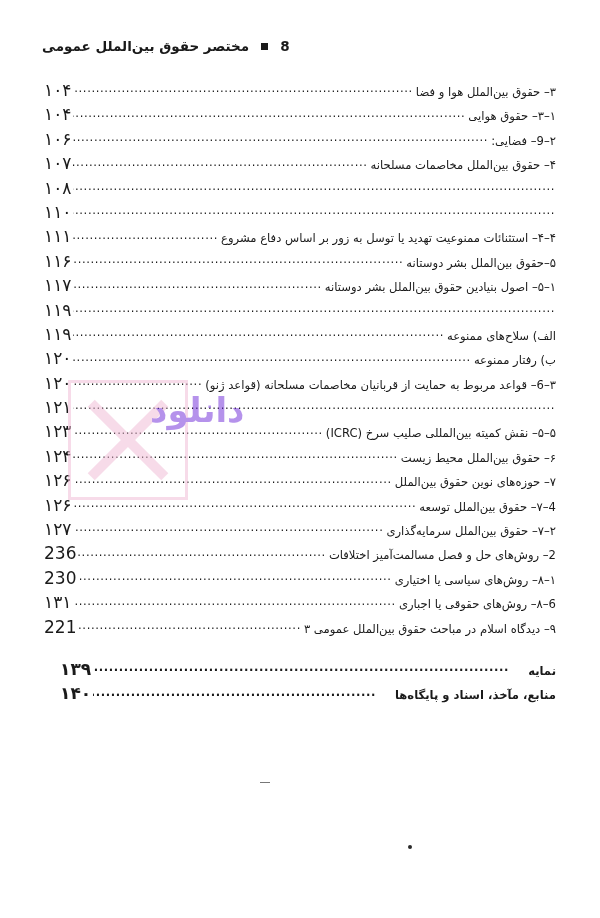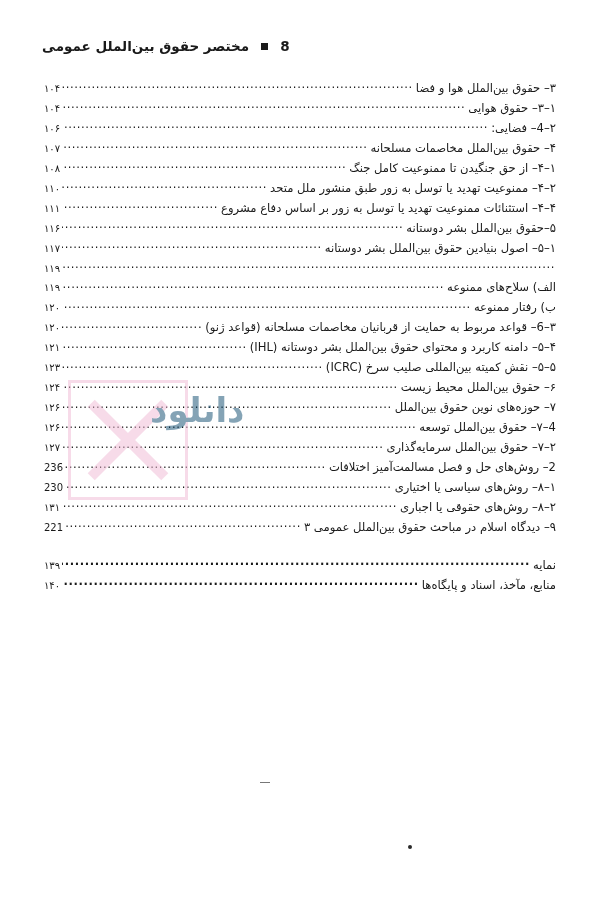--- a/index.html
+++ b/index.html
@@ -93,25 +93,26 @@
     bottom: 1px;
     letter-spacing: 0.6px;
     font-size: 11.6px;
     color: #1a1a1a;
     white-space: nowrap;
   }
   .toc-page {
     flex: 0 0 auto;
     order: 3;
     padding-right: 1px;
-    font-size: 10px;
+    font-size: 17px;
   }
   .toc-row.bold .toc-title,
   .toc-row.bold .toc-page {
-    font-weight: normal;
+    font-weight: bold;
+    margin-left: 16px;
   }
   .toc-row.bold .toc-dots::before {
     font-weight: bold;
   }
 
   
   .watermark {
     position: absolute;
     left: 58px;
     top: 372px;
@@ -145,21 +146,21 @@
     height: 100%;
     background: #f0b9d4;
   }
   .wm-x::before { transform: translateX(-50%) rotate(45deg); }
   .wm-x::after  { transform: translateX(-50%) rotate(-45deg); }
   .wm-text {
     position: absolute;
     left: 92px;
     top: 18px;
     font-size: 34px;
-    color: #0c4a6e;
+    color: #6d28d9;
     font-weight: bold;
     letter-spacing: 1px;
     direction: rtl;
   }
 
   
   .foot-dash {
     position: absolute;
     left: 260px;
     top: 782px;
@@ -193,36 +194,34 @@
         <span class="toc-title">۳– حقوق بین‌الملل هوا و فضا</span>
         <span class="toc-dots"></span>
         <span class="toc-page">۱۰۴</span>
       </div>
       <div class="toc-row">
         <span class="toc-title">۱–۳– حقوق هوایی</span>
         <span class="toc-dots"></span>
         <span class="toc-page">۱۰۴</span>
       </div>
       <div class="toc-row">
-        <span class="toc-title">۲–4– فضایی:</span>
+        <span class="toc-title">۲–9– فضایی:</span>
         <span class="toc-dots"></span>
         <span class="toc-page">۱۰۶</span>
       </div>
       <div class="toc-row">
         <span class="toc-title">۴– حقوق بین‌الملل مخاصمات مسلحانه</span>
         <span class="toc-dots"></span>
         <span class="toc-page">۱۰۷</span>
       </div>
       <div class="toc-row">
-        <span class="toc-title">۱–۴– از حق جنگیدن تا ممنوعیت کامل جنگ</span>
         <span class="toc-dots"></span>
         <span class="toc-page">۱۰۸</span>
       </div>
       <div class="toc-row">
-        <span class="toc-title">۲–۴– ممنوعیت تهدید یا توسل به زور طبق منشور ملل متحد</span>
         <span class="toc-dots"></span>
         <span class="toc-page">۱۱۰</span>
       </div>
       <div class="toc-row">
         <span class="toc-title">۴–۴– استثنائات ممنوعیت تهدید یا توسل به زور بر اساس دفاع مشروع</span>
         <span class="toc-dots"></span>
         <span class="toc-page">۱۱۱</span>
       </div>
       <div class="toc-row">
         <span class="toc-title">۵–حقوق بین‌الملل بشر دوستانه</span>
@@ -247,21 +246,20 @@
         <span class="toc-title">ب) رفتار ممنوعه</span>
         <span class="toc-dots"></span>
         <span class="toc-page">۱۲۰</span>
       </div>
       <div class="toc-row">
         <span class="toc-title">۳–6– قواعد مربوط به حمایت از قربانیان مخاصمات مسلحانه (قواعد ژنو)</span>
         <span class="toc-dots"></span>
         <span class="toc-page">۱۲۰</span>
       </div>
       <div class="toc-row">
-        <span class="toc-title">۴–۵– دامنه کاربرد و محتوای حقوق بین‌الملل بشر دوستانه (IHL)</span>
         <span class="toc-dots"></span>
         <span class="toc-page">۱۲۱</span>
       </div>
       <div class="toc-row">
         <span class="toc-title">۵–۵– نقش کمیته بین‌المللی صلیب سرخ (ICRC)</span>
         <span class="toc-dots"></span>
         <span class="toc-page">۱۲۳</span>
       </div>
       <div class="toc-row">
         <span class="toc-title">۶– حقوق بین‌الملل محیط زیست</span>
@@ -287,21 +285,21 @@
         <span class="toc-title">2– روش‌های حل و فصل مسالمت‌آمیز اختلافات</span>
         <span class="toc-dots"></span>
         <span class="toc-page">236</span>
       </div>
       <div class="toc-row">
         <span class="toc-title">۱–۸– روش‌های سیاسی یا اختیاری</span>
         <span class="toc-dots"></span>
         <span class="toc-page">230</span>
       </div>
       <div class="toc-row">
-        <span class="toc-title">۲–۸– روش‌های حقوقی یا اجباری</span>
+        <span class="toc-title">6–۸– روش‌های حقوقی یا اجباری</span>
         <span class="toc-dots"></span>
         <span class="toc-page">۱۳۱</span>
       </div>
       <div class="toc-row">
         <span class="toc-title">۹– دیدگاه اسلام در مباحث حقوق بین‌الملل عمومی ۳</span>
         <span class="toc-dots"></span>
         <span class="toc-page">221</span>
       </div>
       <div class="toc-row blank"></div>
       <div class="toc-row bold">

